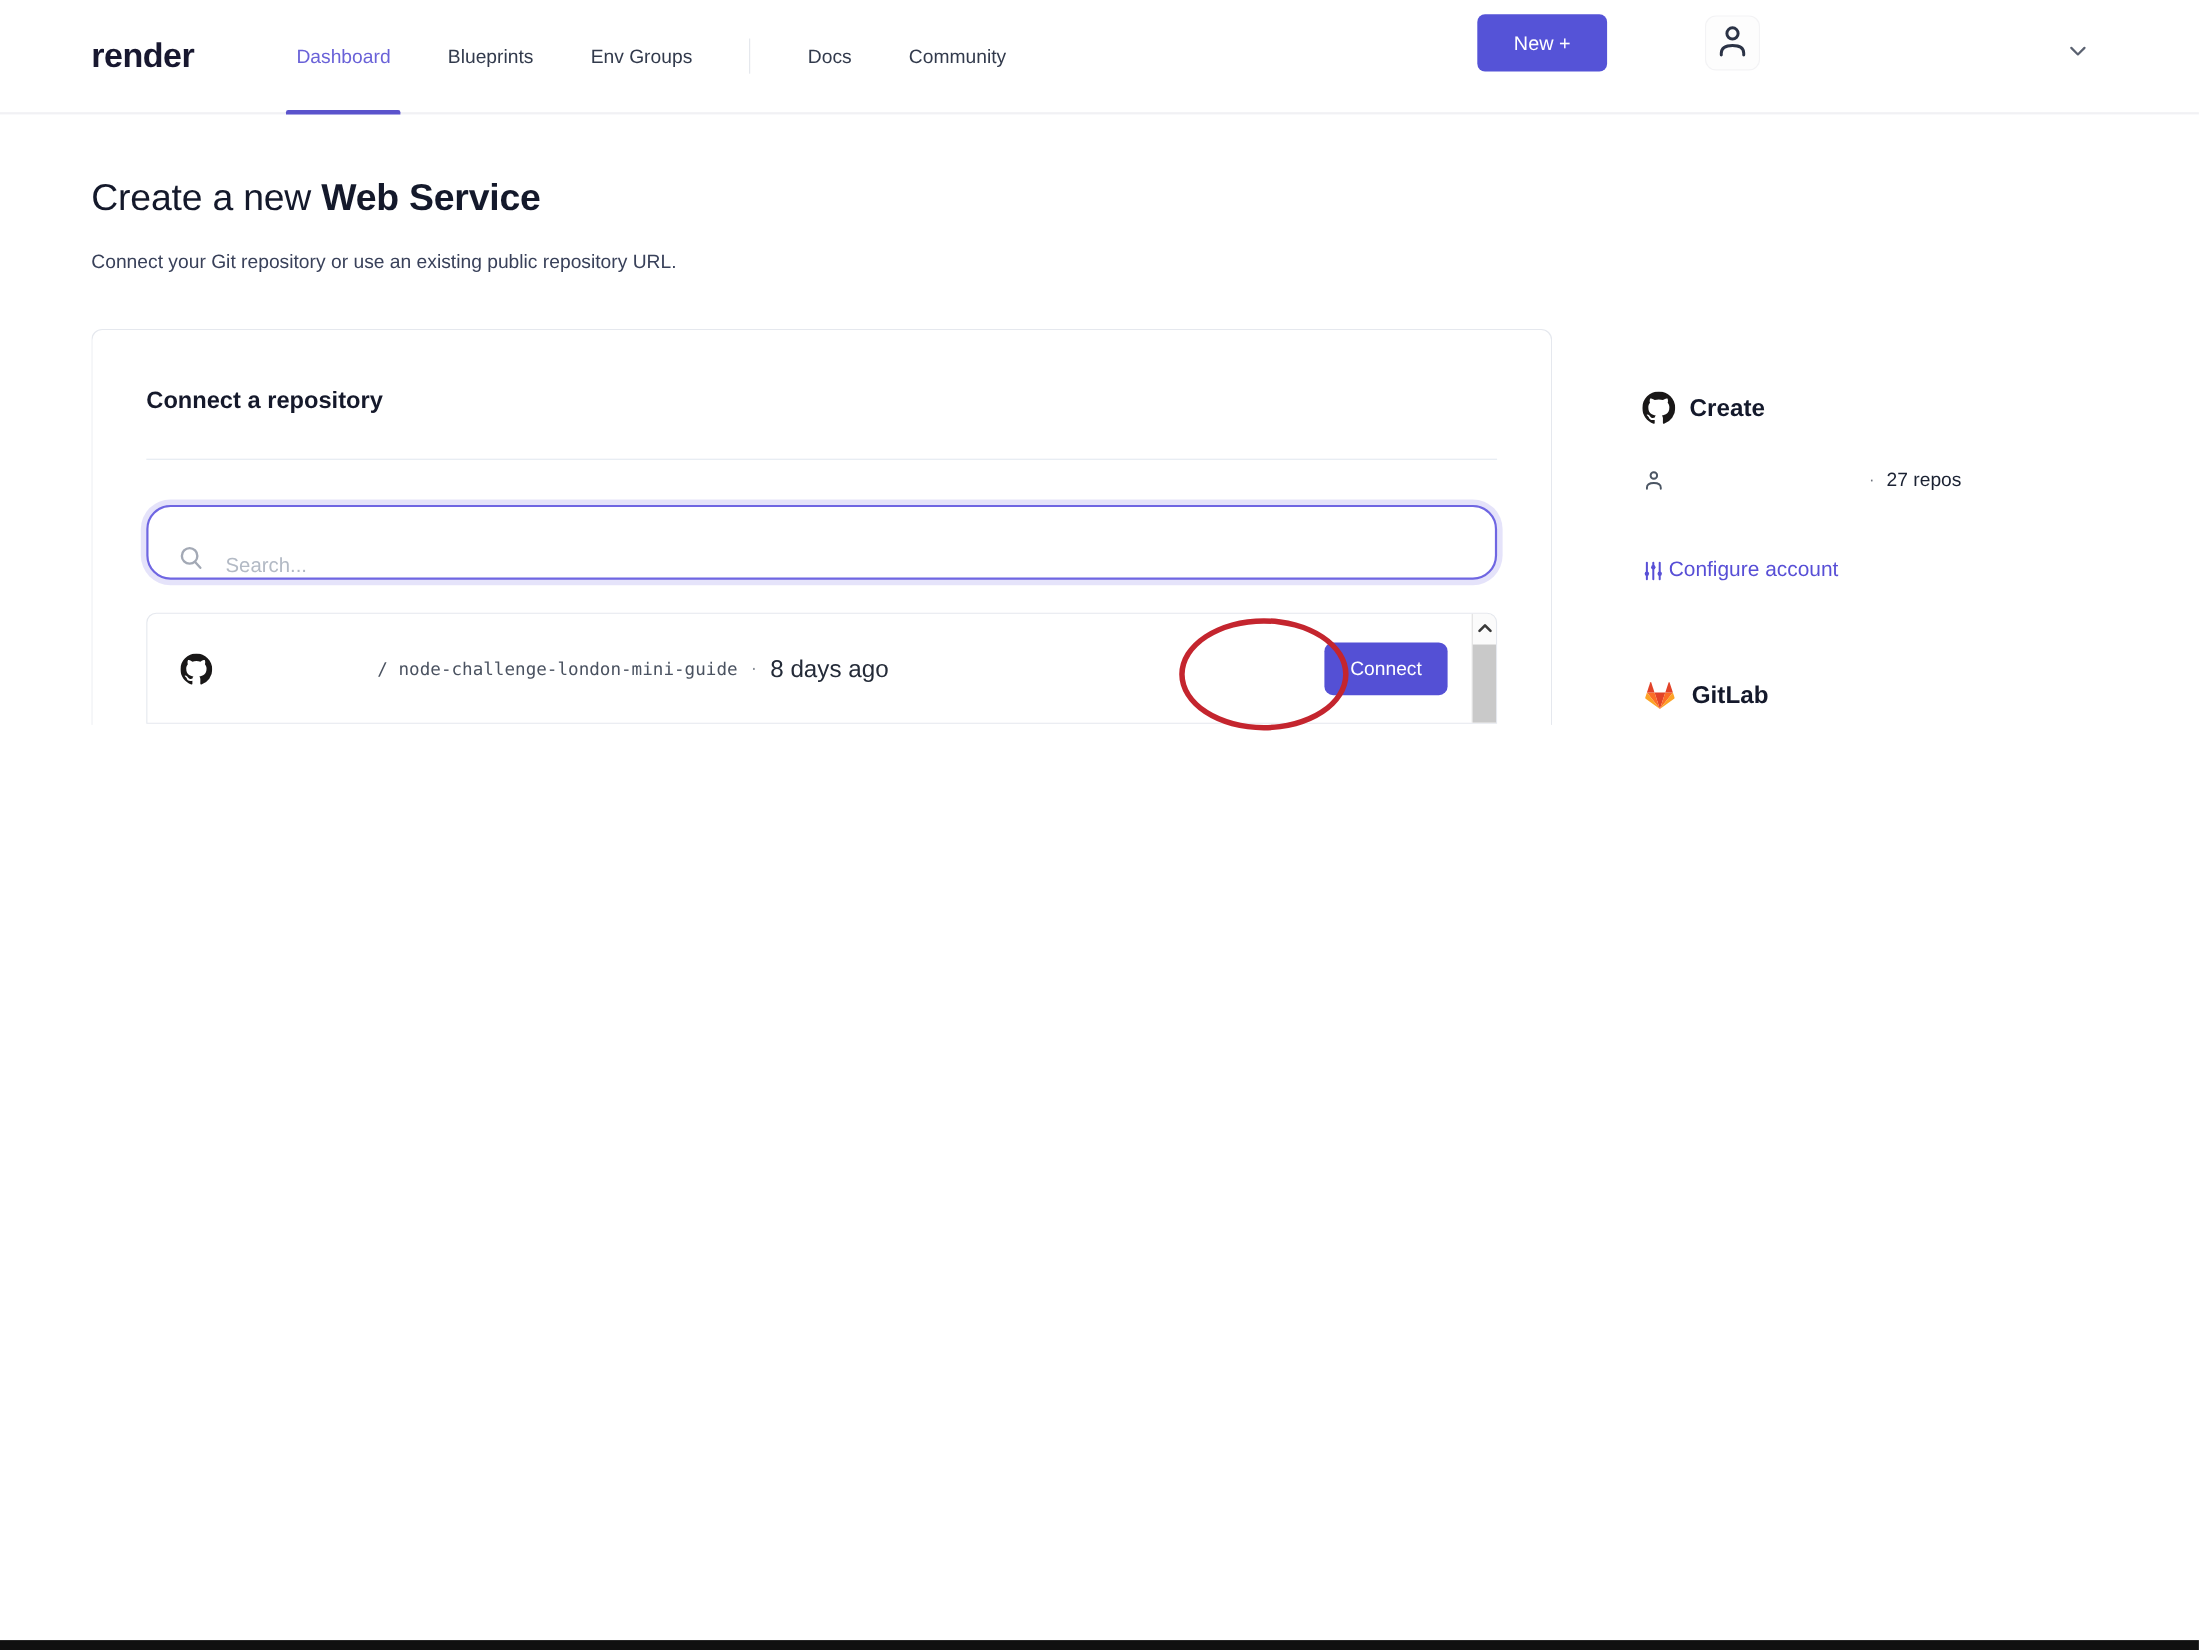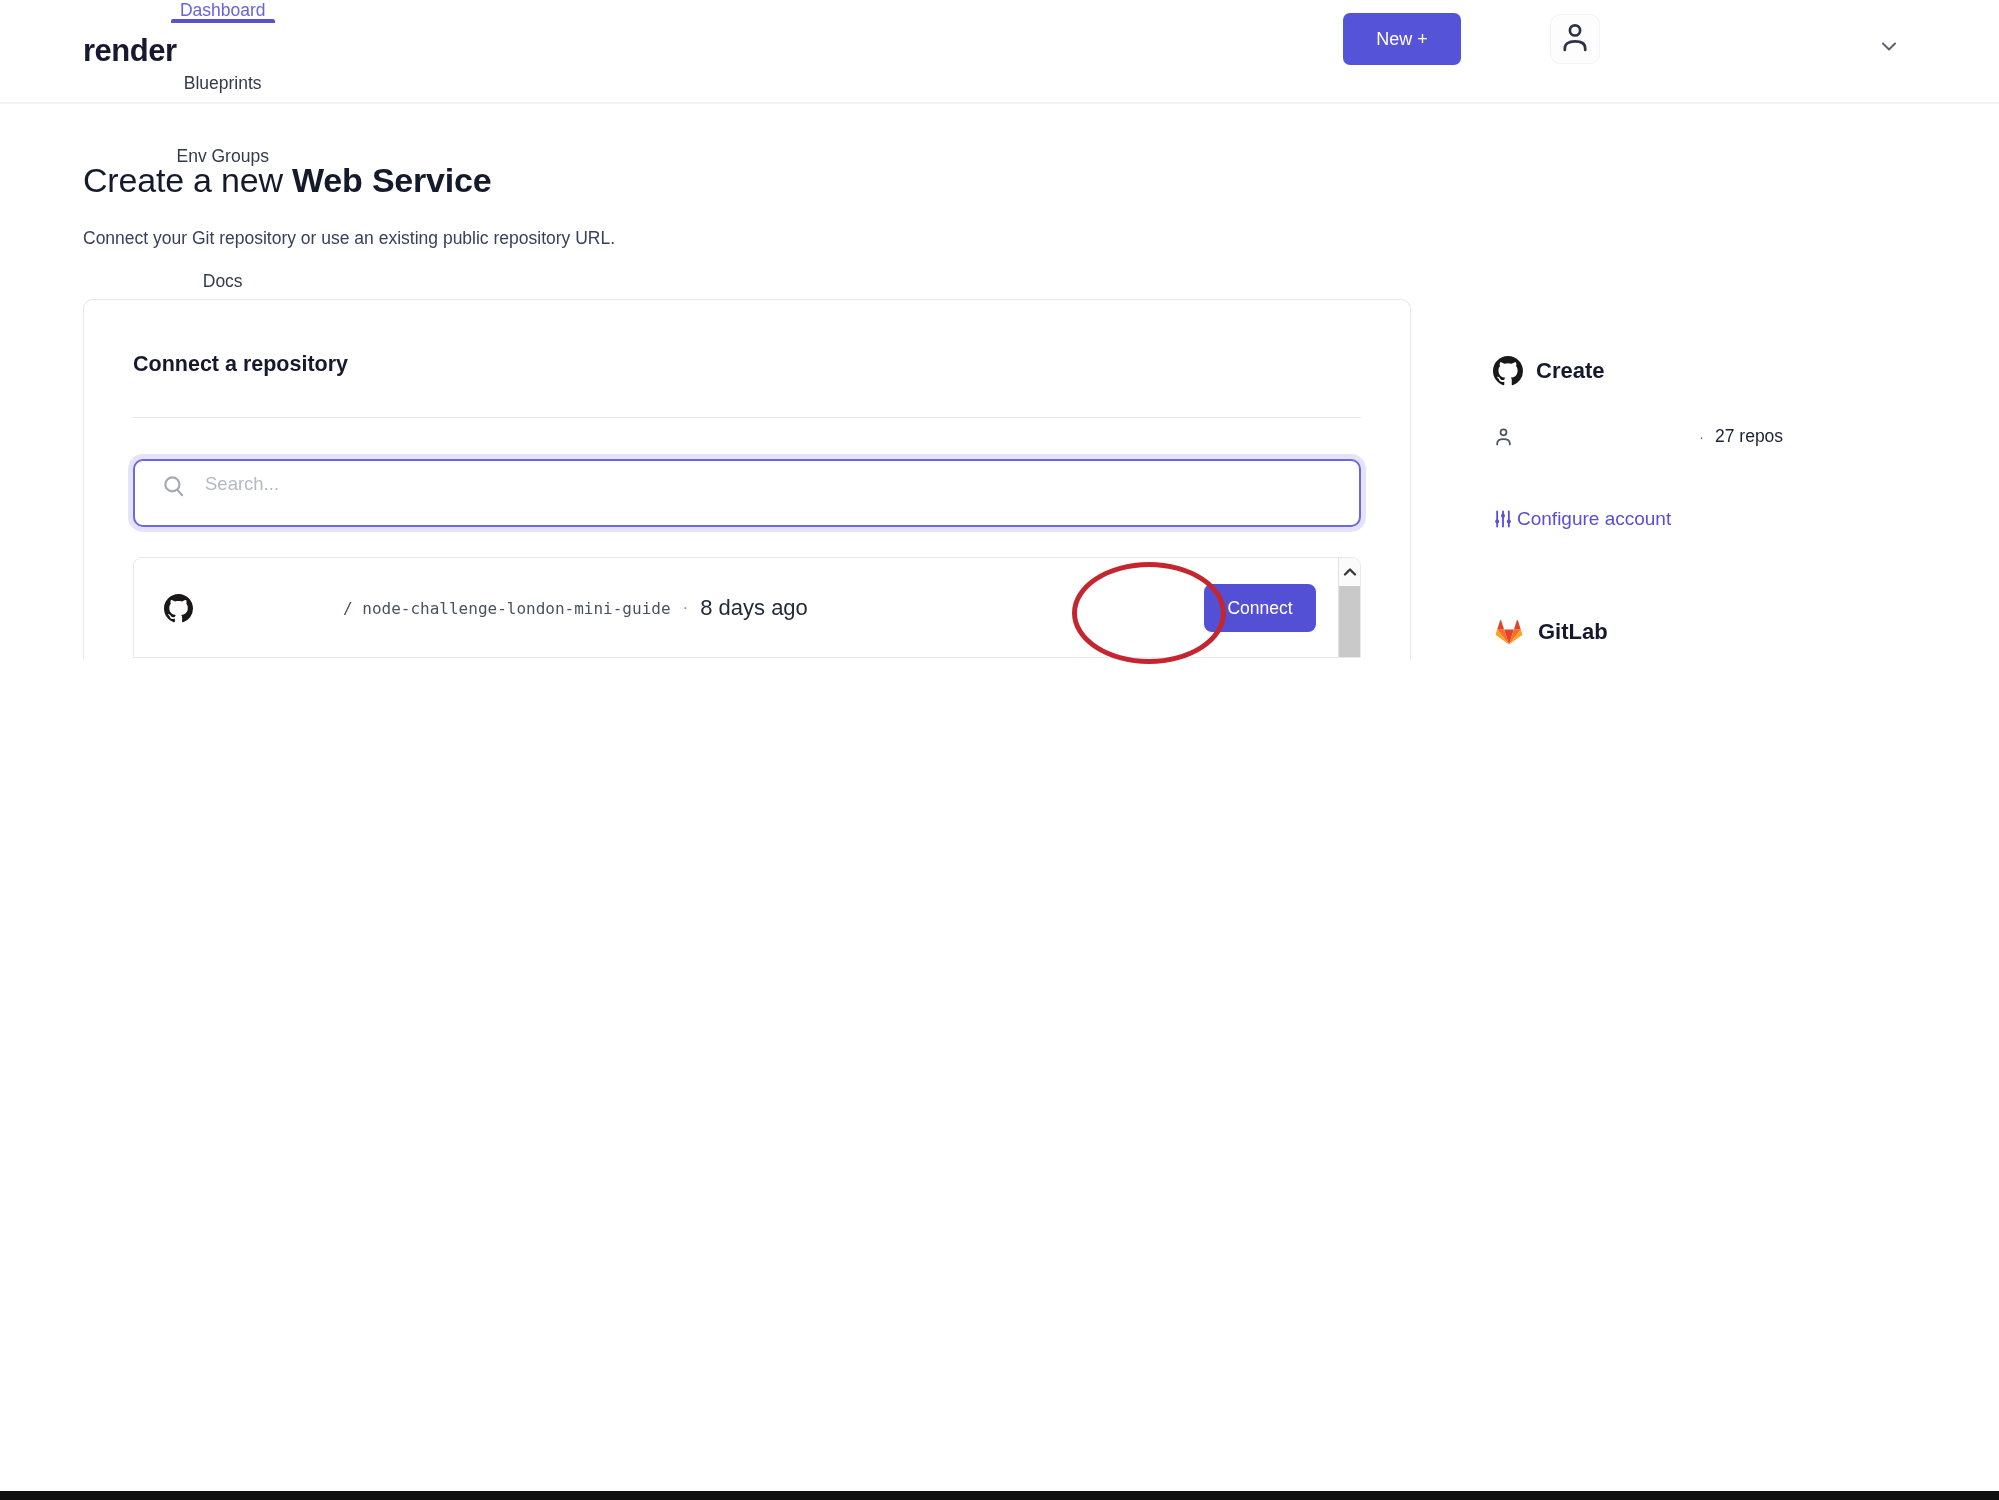--- a/index.html
+++ b/index.html
@@ -28,23 +28,23 @@
   }
   .logo {
     font-size: 31px;
     font-weight: 700;
     letter-spacing: -0.5px;
     color: #181830;
   }
   .nav {
     display: flex;
     align-items: center;
+    margin-left: 93px;
     gap: 52px;
     height: 100%;
-    flex-direction: column;
   }
   .nav-item {
     position: relative;
     display: flex;
     align-items: center;
     height: 100%;
     font-size: 17.5px;
     color: #323a4c;
     cursor: pointer;
     text-decoration: none;
@@ -128,25 +128,25 @@
   }
   .card-divider {
     margin-top: 40px;
     height: 1px;
     background: #e3e9f1;
   }
   .search-box {
     margin-top: 41px;
     height: 68px;
     border: 2px solid #6f66e2;
-    border-radius: 10px;
+    border-radius: 22px;
     box-shadow: 0 0 0 5px rgba(111,102,226,0.18);
     display: flex;
-    align-items: flex-start;
-    padding: 12px 26px;
+    align-items: flex-end;
+    padding: 0 26px;
     gap: 18px;
     background: #ffffff;
   }
   .search-input {
     border: none;
     outline: none;
     flex: 1;
     font-size: 18.5px;
     font-family: "Liberation Sans", sans-serif;
     color: #39415a;

